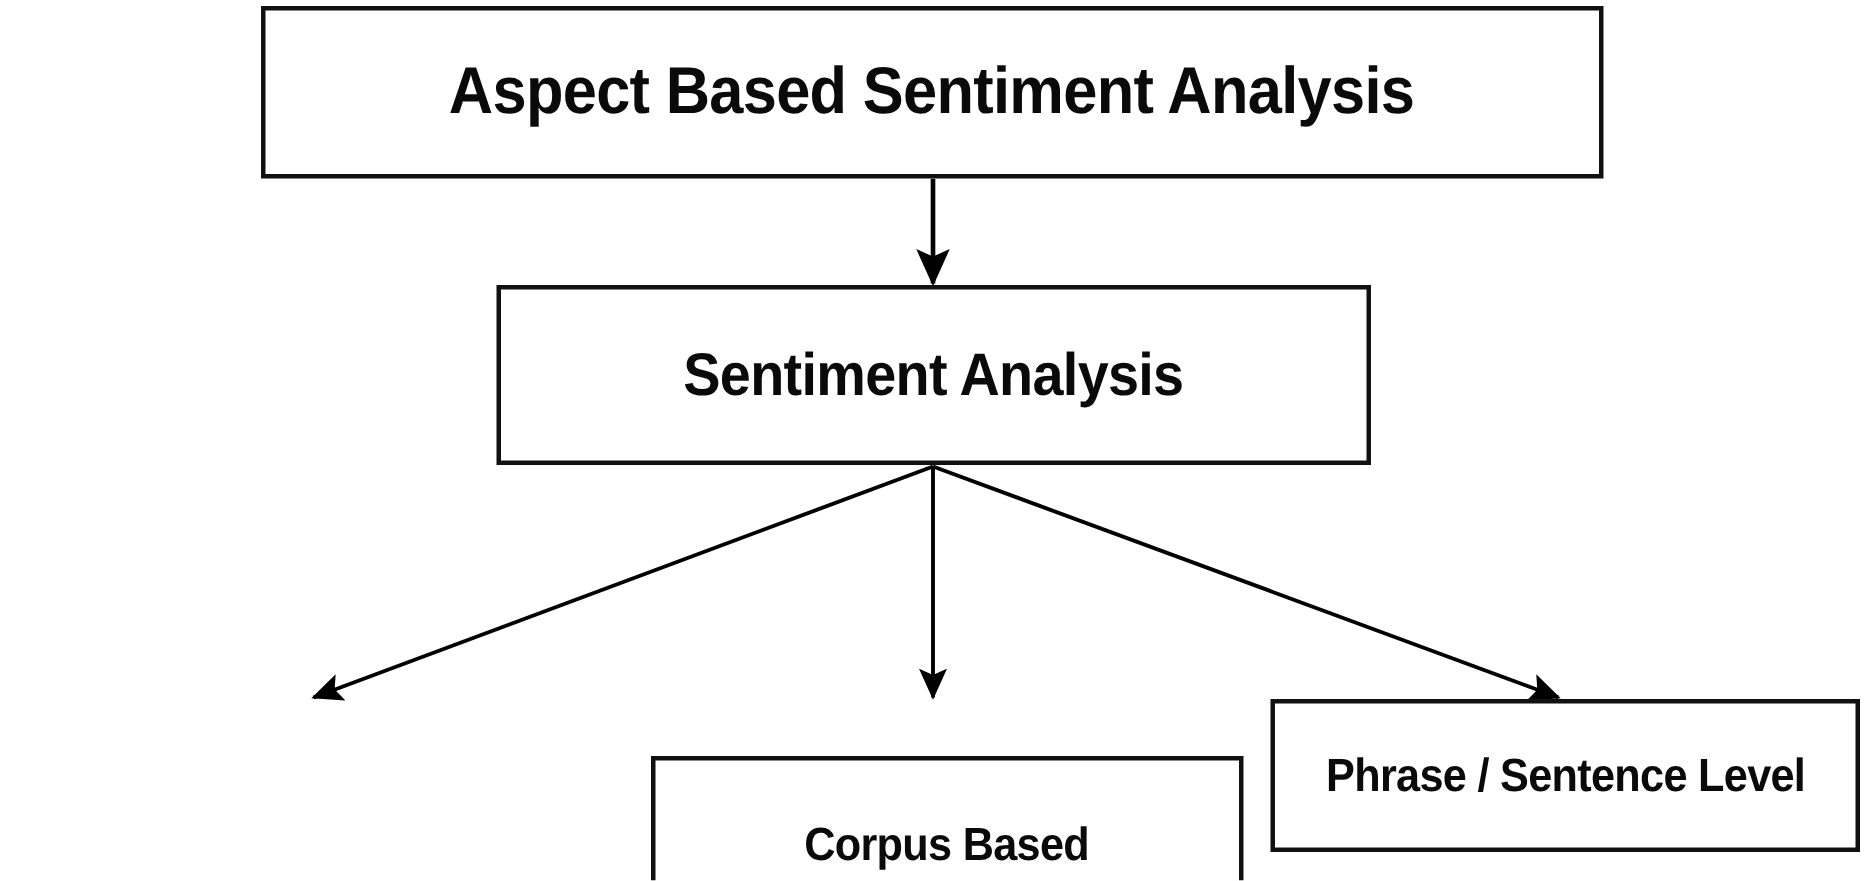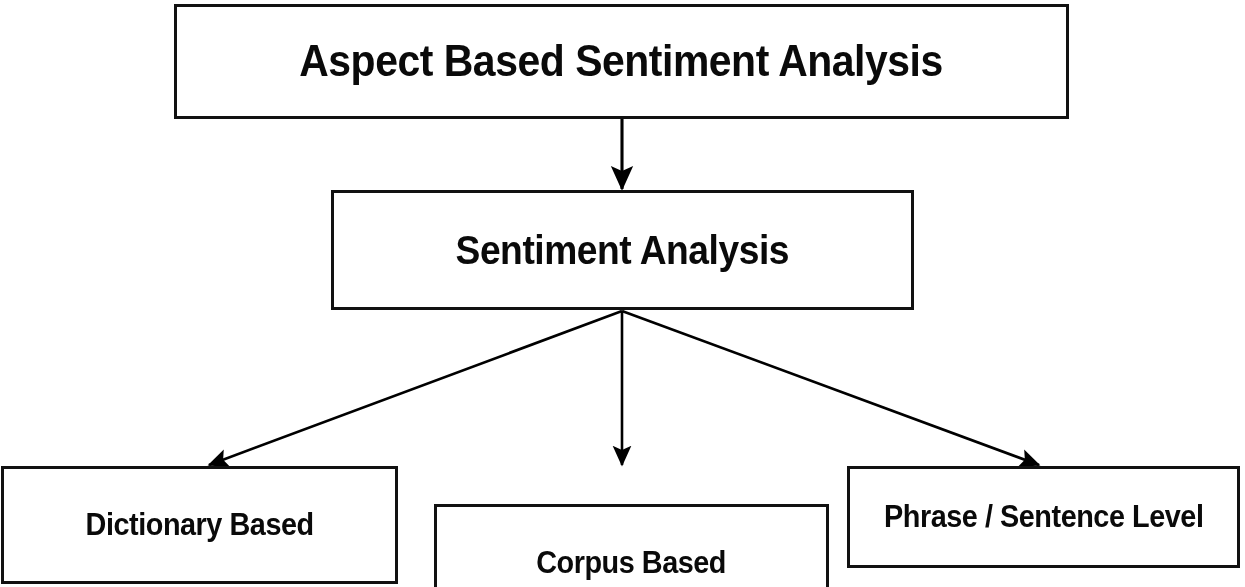--- a/index.html
+++ b/index.html
@@ -112,23 +112,20 @@
   </svg>
 
   <div class="node-box" id="box-root">
     <span class="node-label">Aspect Based Sentiment Analysis</span>
   </div>
 
   <div class="node-box" id="box-sentiment">
     <span class="node-label">Sentiment Analysis</span>
   </div>
 
-  <div class="node-box" id="box-dictionary">
-    <span class="node-label">Dictionary Based</span>
-  </div>
 
   <div class="node-box" id="box-corpus">
     <span class="node-label">Corpus Based</span>
   </div>
 
   <div class="node-box" id="box-phrase">
     <span class="node-label">Phrase / Sentence Level</span>
   </div>
 
 </div>

